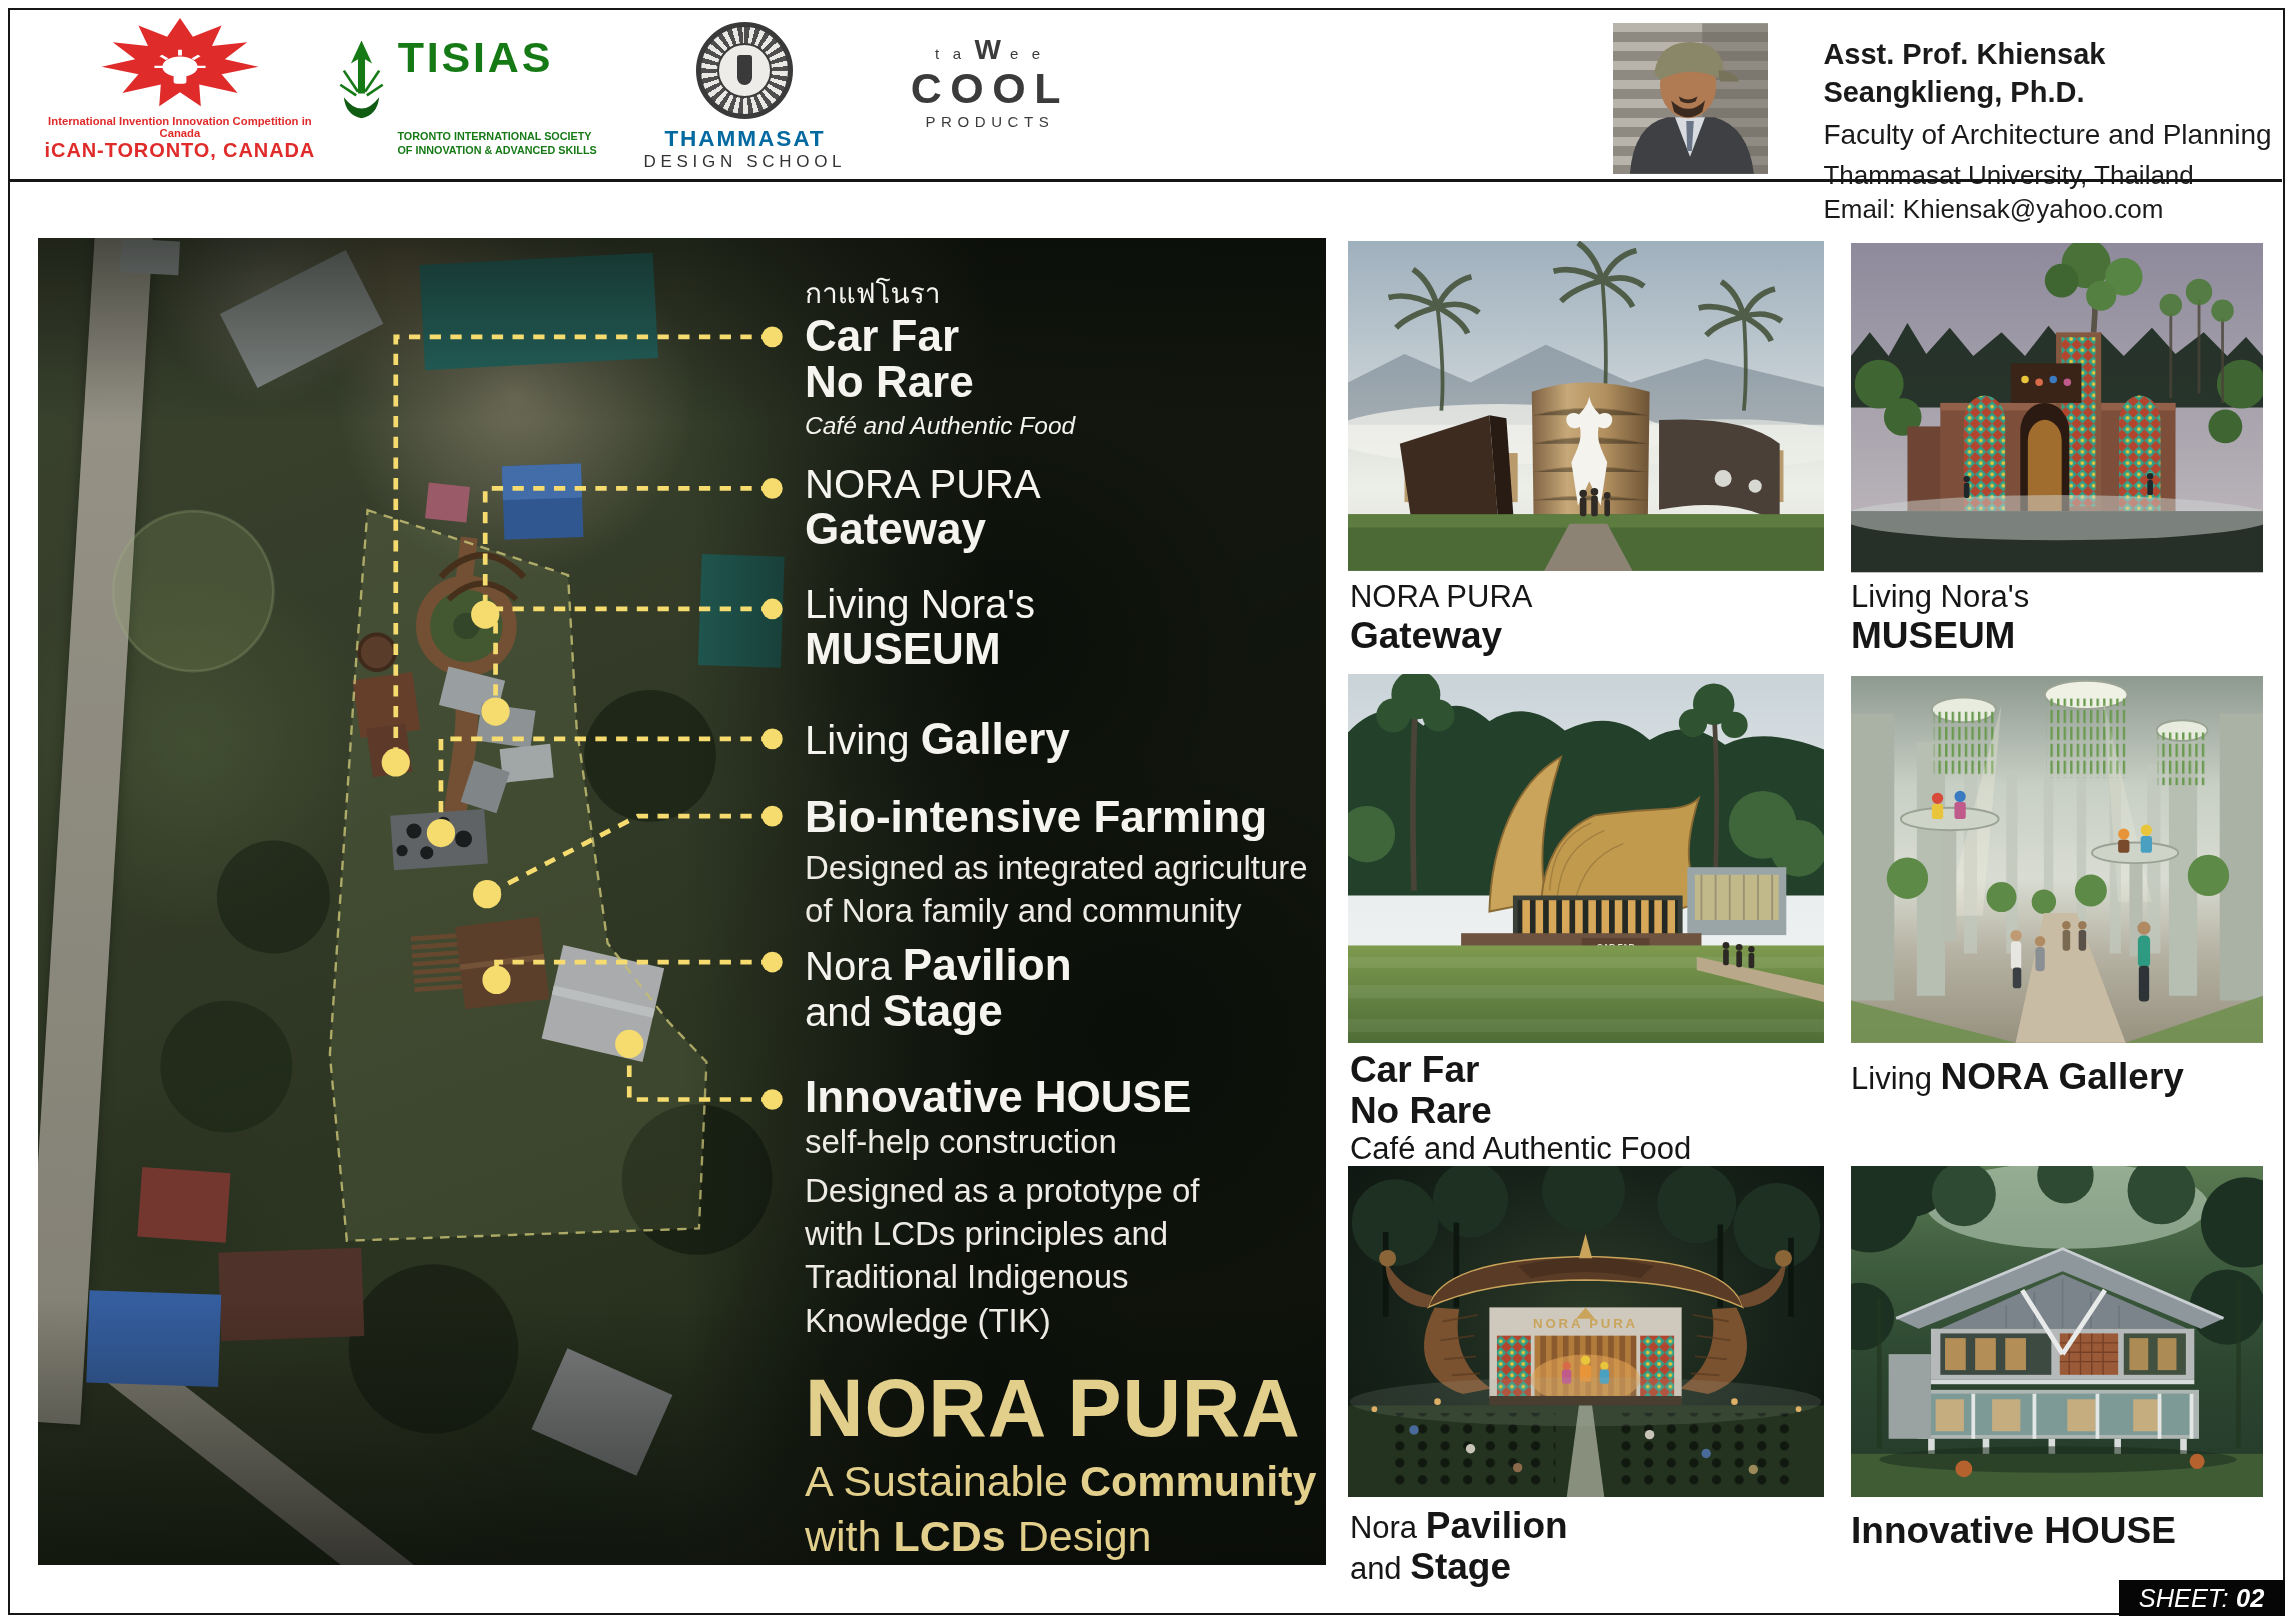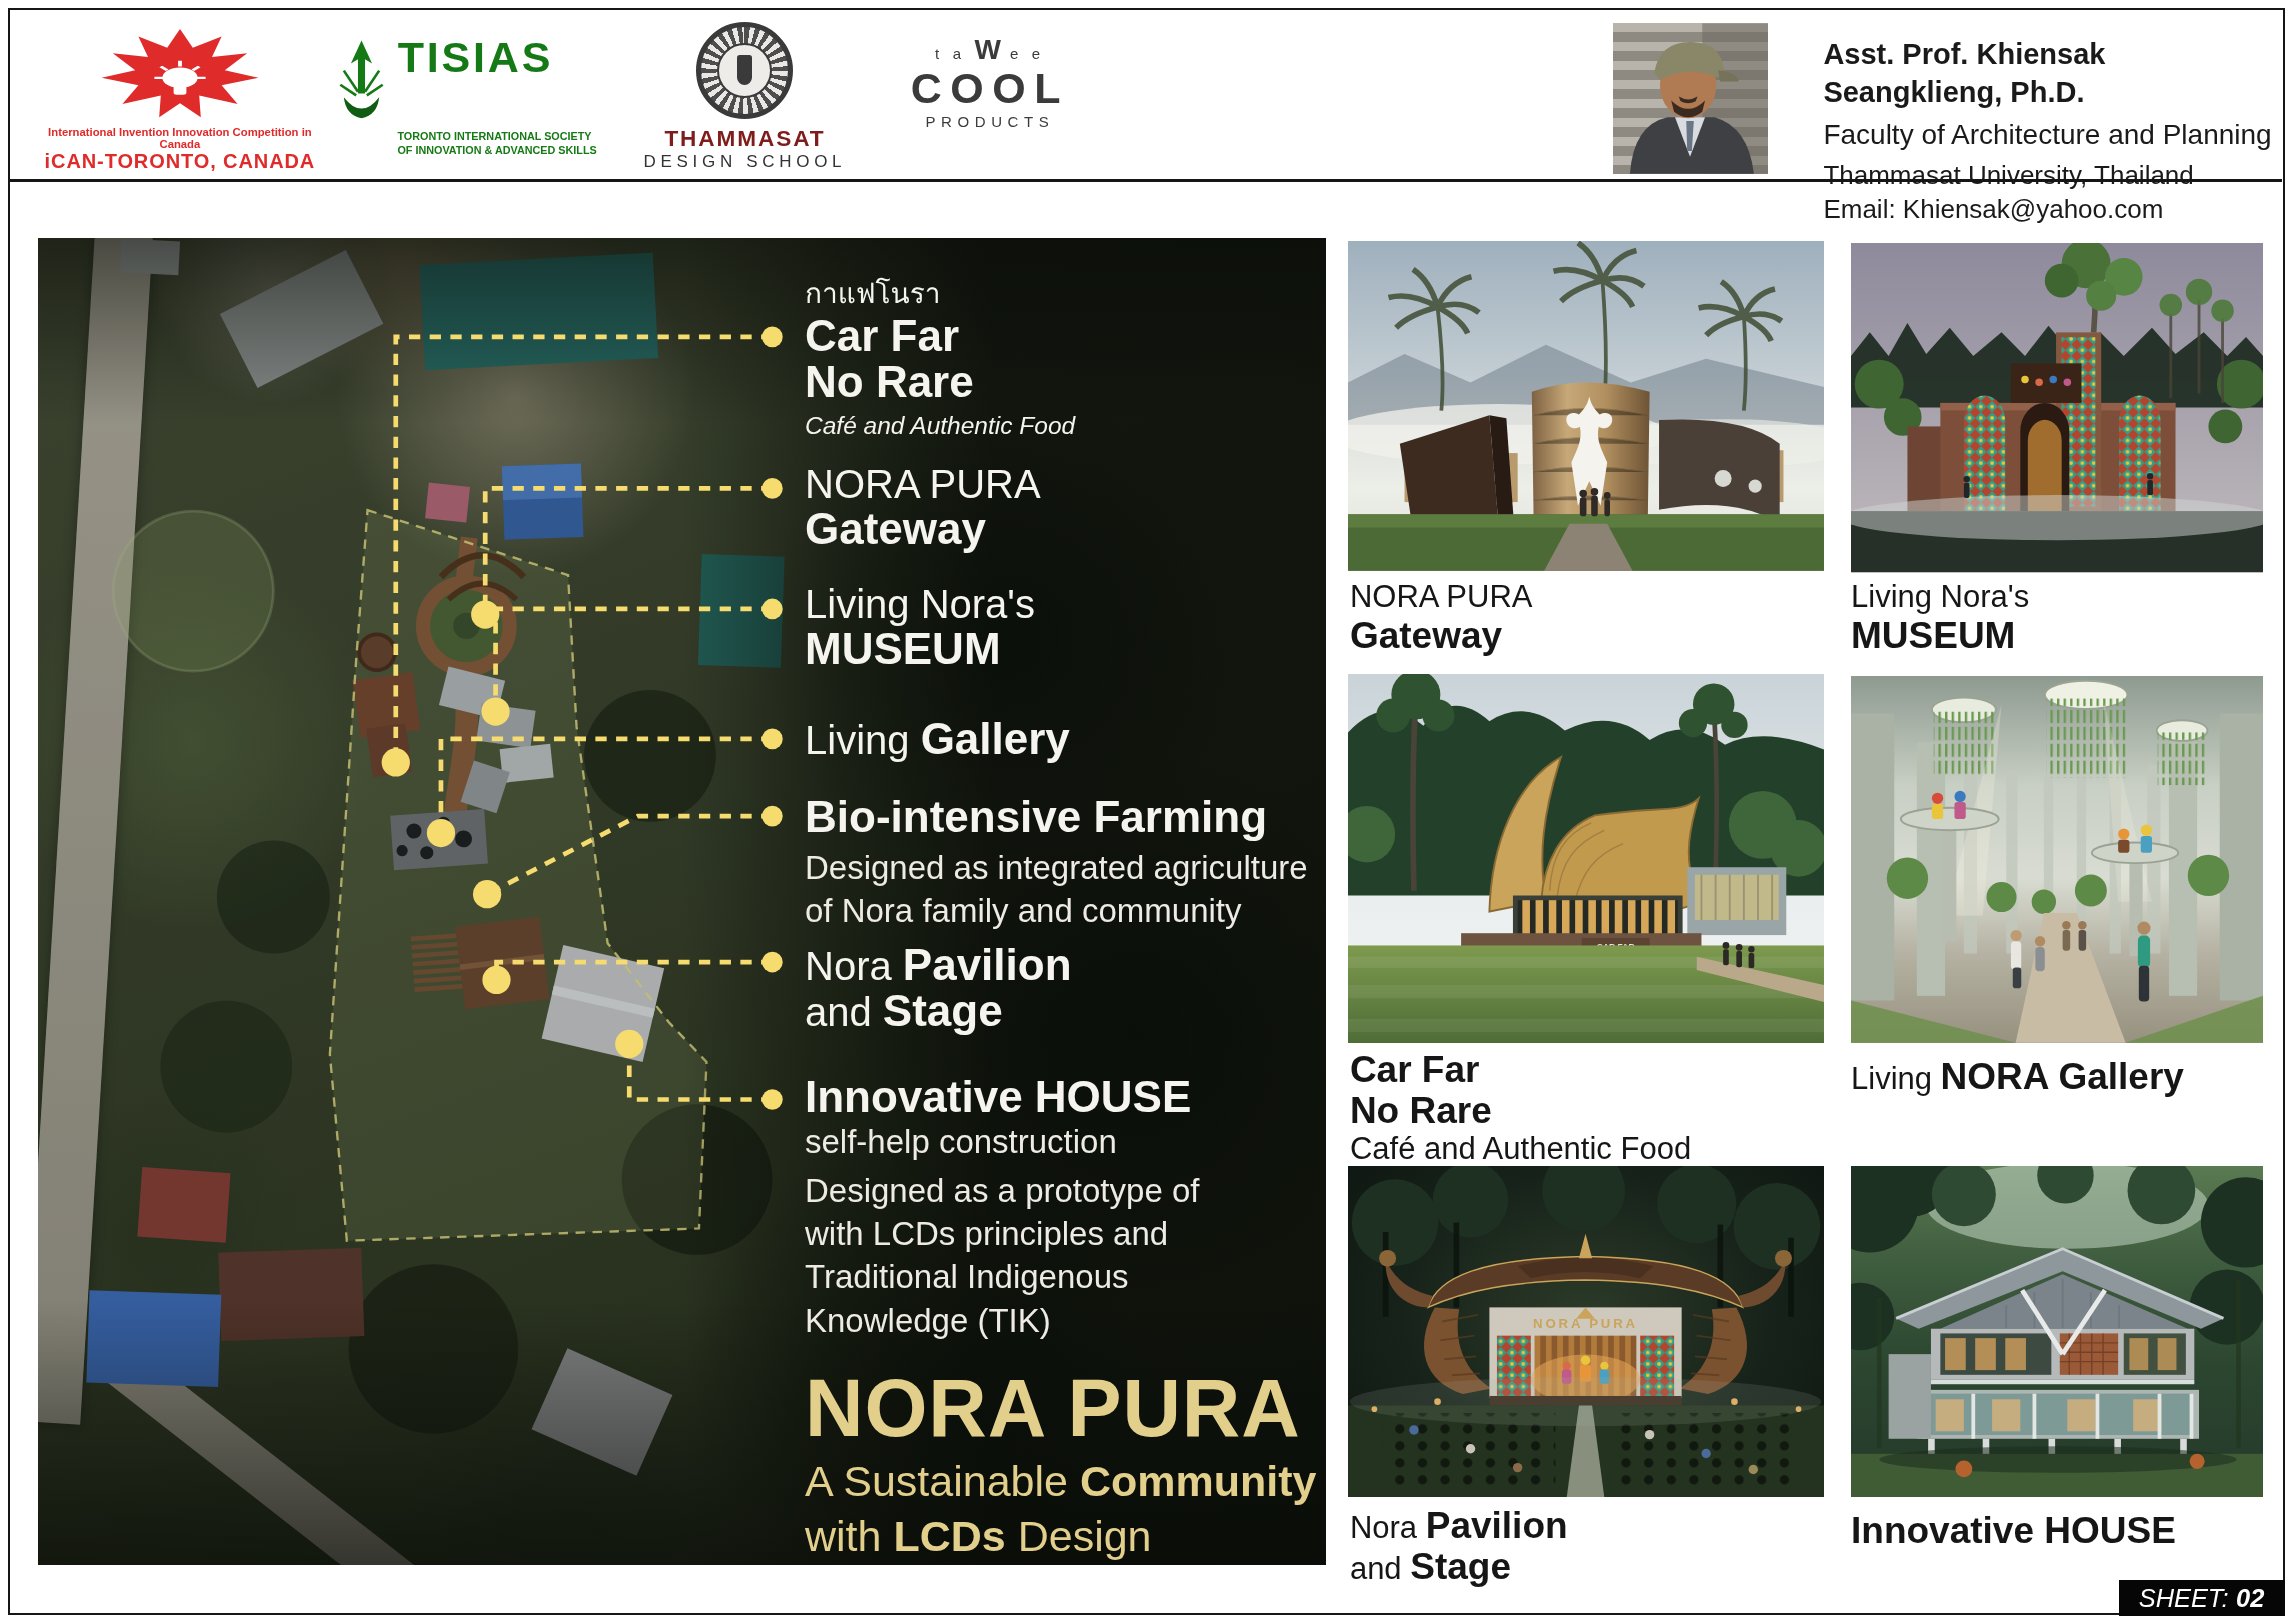--- a/index.html
+++ b/index.html
@@ -4,35 +4,35 @@
 <style>
   html,body{margin:0;padding:0;background:#ffffff;}
   .poster{position:relative;width:2292px;height:1622px;background:#ffffff;overflow:hidden;
           font-family:"Liberation Sans",sans-serif;color:#1a1a1a;}
   .frame{position:absolute;left:7.5px;top:7.5px;right:7.5px;bottom:7.5px;border:2.8px solid #161616;pointer-events:none;}
   .hdr-divider{position:absolute;left:10.4px;right:10.4px;top:179px;height:2.8px;background:#161616;}
 
   
   .header{position:absolute;left:10.4px;top:10.4px;right:10.4px;height:169px;background:#fff;}
   .logo{position:absolute;}
-  .ican{left:19px;top:17px;width:301px;text-align:center;}
+  .ican{left:19px;top:6px;width:301px;text-align:center;}
   .ican-tag{font-size:11.3px;color:#e02b2b;font-weight:bold;margin-top:1.9px;}
   .ican-name{font-size:20px;color:#e02b2b;font-weight:800;letter-spacing:0.9px;}
   .tisias{left:325px;top:26px;width:273px;}
   .tisias-row{display:flex;align-items:flex-start;}
   .tisias-name{font-size:43px;font-weight:800;color:#157a15;letter-spacing:2.8px;line-height:1;margin-left:9.4px;}
   .tisias-tag{margin-left:62px;font-size:10.8px;font-weight:800;color:#157a15;line-height:1.25;}
   .thammasat{left:626px;top:11.3px;width:217px;text-align:center;}
   .tu-seal{width:87px;height:87px;margin:0 auto;border-radius:50%;border:5.6px solid #3a3a3a;
            background:repeating-conic-gradient(#4e4e4e 0deg 7deg,#e9e8e4 7deg 14deg);position:relative;}
   .tu-seal::before{content:"";position:absolute;left:16px;top:16px;right:16px;bottom:16px;border-radius:50%;
            background:#edece8;border:2.8px solid #3a3a3a;}
   .tu-seal::after{content:"";position:absolute;left:36px;top:28px;width:15px;height:30px;background:#3a3a3a;
            border-radius:2.8px 2.8px 7.5px 7.5px;}
-  .tu-l1{margin-top:7.5px;font-size:22.6px;font-weight:800;letter-spacing:1.9px;color:#7f1d1d;}
+  .tu-l1{margin-top:7.5px;font-size:22.6px;font-weight:800;letter-spacing:1.9px;color:#0369a1;}
   .tu-l2{font-size:17px;letter-spacing:4.7px;color:#333;}
   .tawee{left:876px;top:23.5px;width:207px;text-align:center;color:#3b3b3b;}
   .tw-top{font-size:15px;letter-spacing:4.7px;}
   .tw-top b{font-size:28px;font-weight:800;letter-spacing:0;}
   .tw-main{font-size:43px;font-weight:600;letter-spacing:8.5px;line-height:1.05;}
   .tw-sub{font-size:15px;letter-spacing:5.6px;margin-top:1.9px;}
   .author-photo{position:absolute;left:1603px;top:13px;width:155px;height:151px;overflow:hidden;
       background:repeating-linear-gradient(180deg,#b8b4ac 0 9.4px,#8e8a82 9.4px 19px);}
   .author{position:absolute;left:1813px;top:26px;width:452px;line-height:1.3;}
   .au-name{font-size:29px;font-weight:800;margin-bottom:5.6px;}

